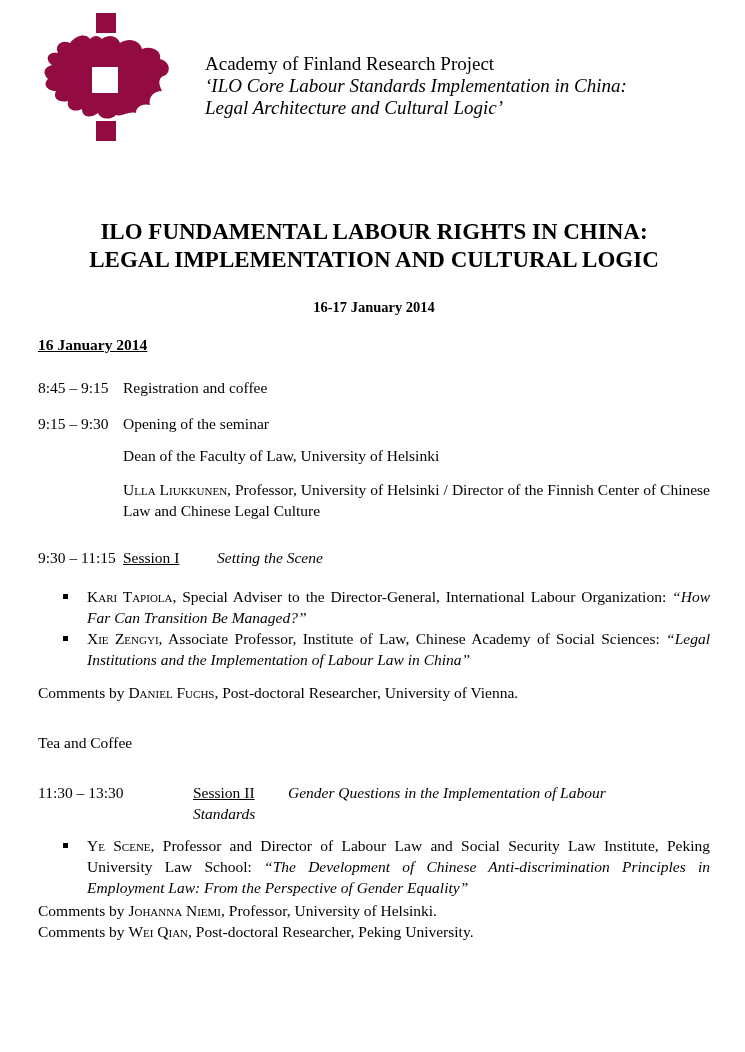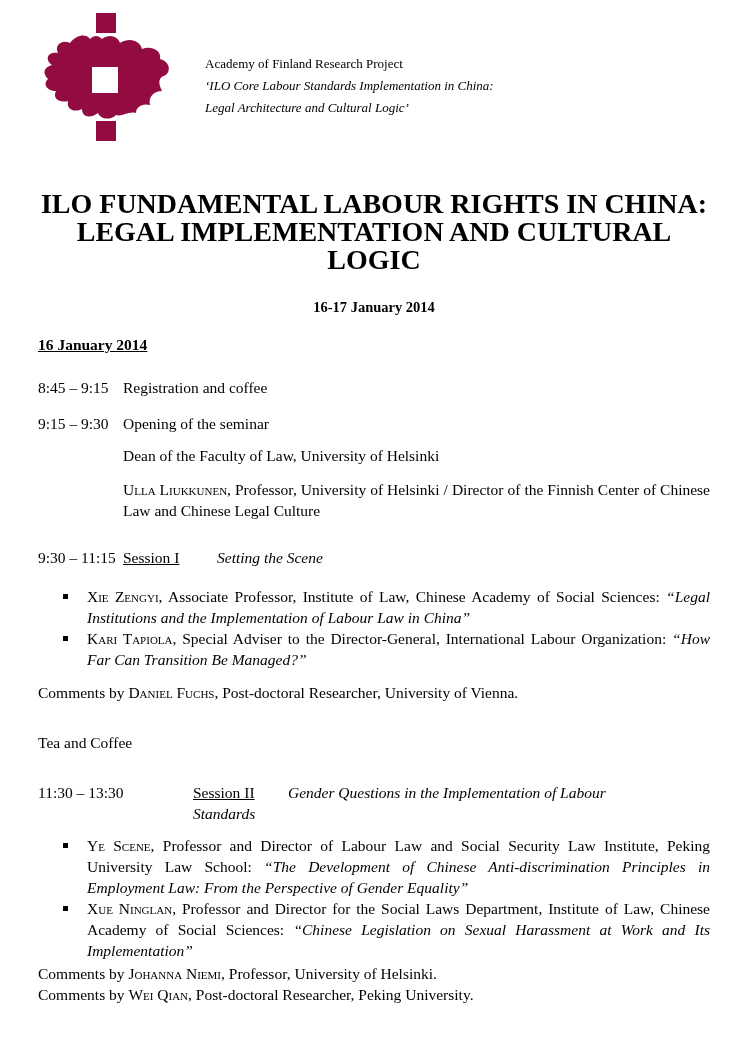--- a/index.html
+++ b/index.html
@@ -8,26 +8,26 @@
     font-family:"Liberation Serif","DejaVu Serif",serif;
     color:#000; font-size:15.5px; line-height:21px;
     -webkit-font-smoothing:antialiased;
   }
   .page { position:relative; width:745px; height:1052px; box-sizing:border-box;
           padding:13px 35px 0 38px; overflow:hidden; background:#fff; }
 
   
   .header-row { display:flex; align-items:flex-start; }
   .logo-box { width:132px; height:128px; flex:none; margin-left:2px; }
-  .header-text { margin-left:33px; margin-top:40px; font-size:13px; line-height:22px; }
+  .header-text { margin-left:33px; margin-top:40px; font-size:19px; line-height:22px; }
   .it { font-style:italic; }
   .sc { font-variant:small-caps; }
 
   
-  .doc-title { text-align:center; font-weight:bold; font-size:28px; line-height:28px; margin-top:49px; }
+  .doc-title { text-align:center; font-weight:bold; font-size:23px; line-height:28px; margin-top:77px; }
   .doc-subtitle { text-align:center; font-weight:bold; font-size:14.5px; line-height:18px; margin-top:24px; }
   .doc-subtitle sup { font-size:9.5px; font-weight:bold; vertical-align:baseline; position:relative; top:-6px; }
 
   
   .day-heading { margin-top:18px; font-weight:bold; }
   .day-heading span { text-decoration:underline; }
 
   
   .srow { display:flex; }
   .time-a { width:85px; flex:none; }
@@ -122,24 +122,24 @@
   </div>
 
   <div class="srow mt26">
     <span class="time-a">9:30 – 11:15</span>
     <span class="slabel-a"><span class="ul-text">Session I</span></span>
     <span class="theme">Setting the Scene</span>
   </div>
 
   <ul class="bullets">
     <li>
-      <span class="sc">Xie Zengyi</span><span>, Associate Professor, Institute of Law, Chinese Academy of Social Sciences: </span><span class="it">“Legal Institutions and the Implementation of Labour Law in China”</span>
+      <span class="sc">Kari Tapiola</span><span>, Special Adviser to the Director-General, International Labour Organization: </span><span class="it">“How Far Can Transition Be Managed?”</span>
     </li>
     <li>
-      <span class="sc">Kari Tapiola</span><span>, Special Adviser to the Director-General, International Labour Organization: </span><span class="it">“How Far Can Transition Be Managed?”</span>
+      <span class="sc">Xie Zengyi</span><span>, Associate Professor, Institute of Law, Chinese Academy of Social Sciences: </span><span class="it">“Legal Institutions and the Implementation of Labour Law in China”</span>
     </li>
   </ul>
 
   <div class="mt12">
     <span>Comments by </span><span class="sc">Daniel Fuchs</span><span>, Post-doctoral Researcher, University of Vienna.</span>
   </div>
 
   <div class="srow mt29">
     <span>Tea and Coffee</span>
   </div>
@@ -148,23 +148,20 @@
     <span class="time-b">11:30 – 13:30</span>
     <span class="slabel-b"><span class="ul-text">Session II</span></span>
     <span class="theme">Gender Questions in the Implementation of Labour</span>
   </div>
   <div class="wrap-cont">Standards</div>
 
   <ul class="bullets mt11b">
     <li>
       <span class="sc">Ye Scene</span><span>, Professor and Director of Labour Law and Social Security Law Institute, Peking University Law School: </span><span class="it">“The Development of Chinese Anti-discrimination Principles in Employment Law: From the Perspective of Gender Equality”</span>
     </li>
-    <li>
-      <span class="sc">Xue Ninglan</span><span>, Professor and Director for the Social Laws Department, Institute of Law, Chinese Academy of Social Sciences: </span><span class="it">“Chinese Legislation on Sexual Harassment at Work and Its Implementation”</span>
-    </li>
   </ul>
 
   <div class="mt2">
     <span>Comments by </span><span class="sc">Johanna Niemi</span><span>, Professor, University of Helsinki.</span>
   </div>
   <div>
     <span>Comments by </span><span class="sc">Wei Qian</span><span>, Post-doctoral Researcher, Peking University.</span>
   </div>
 
 </div>

